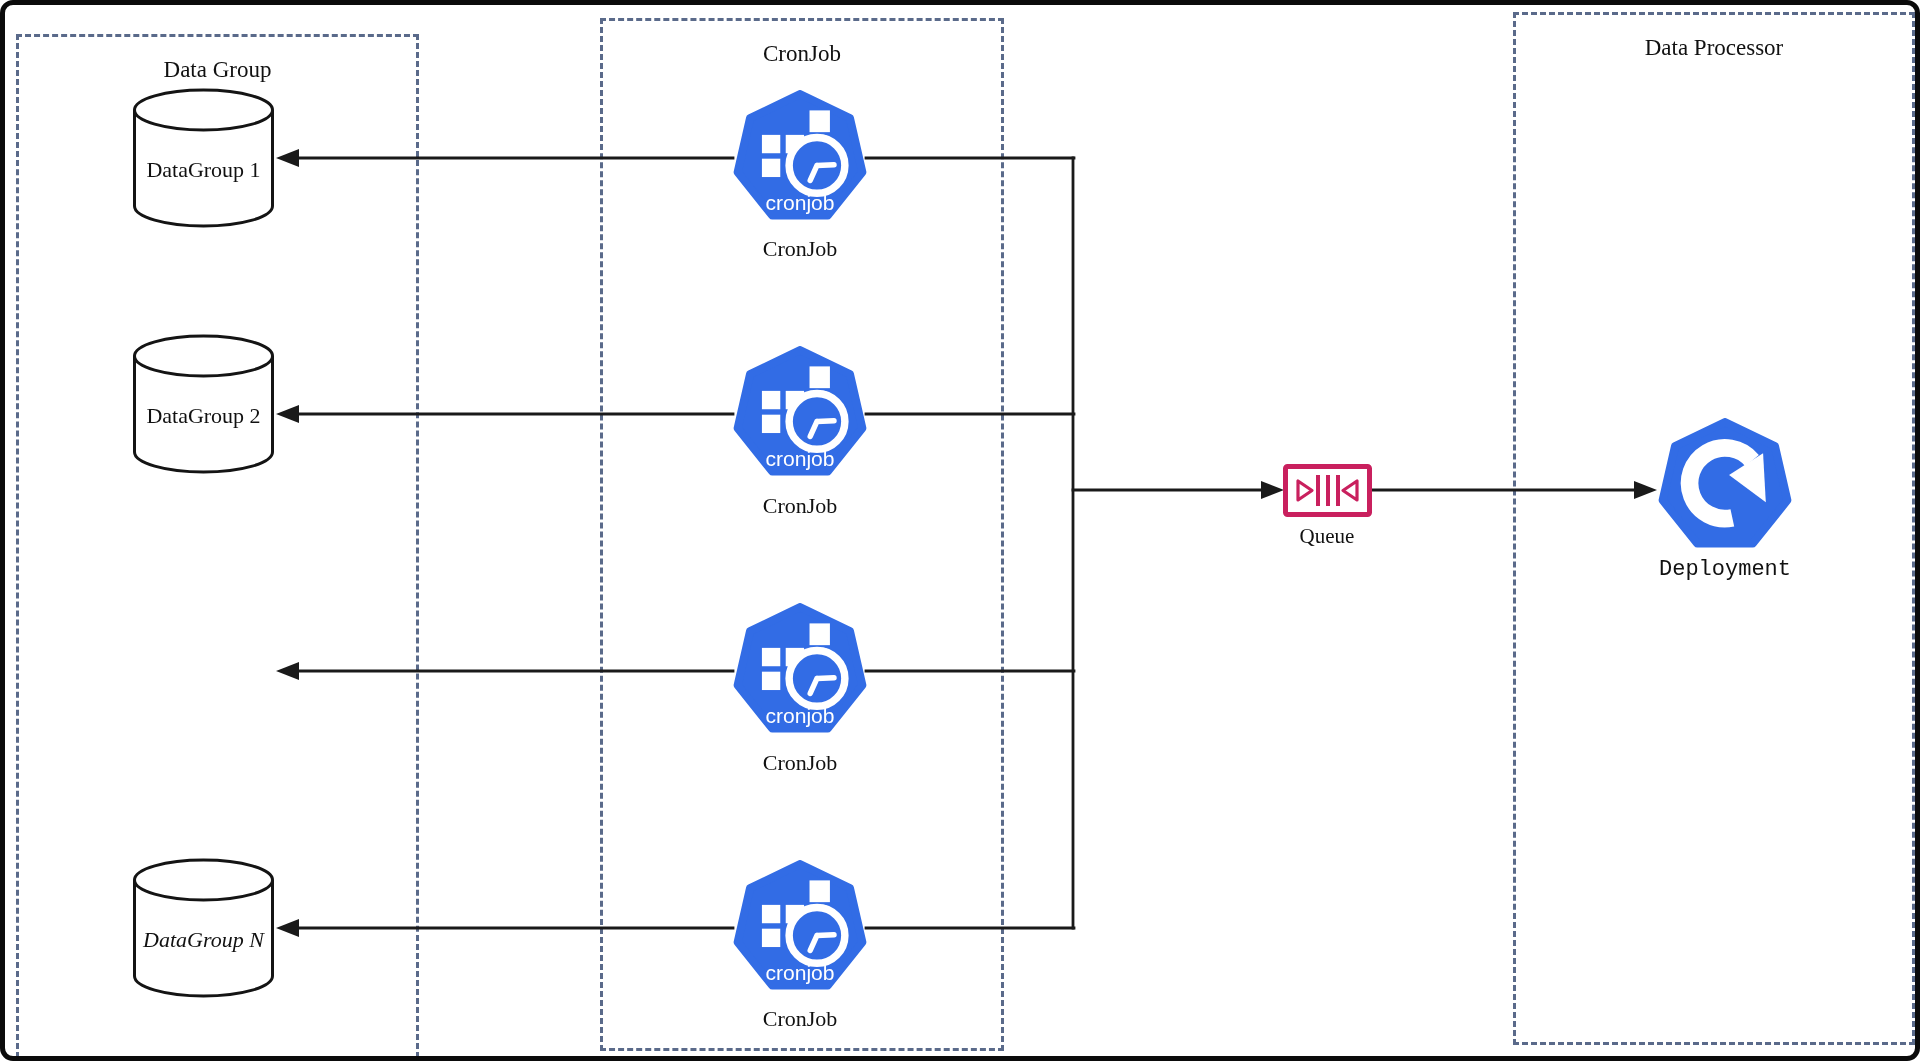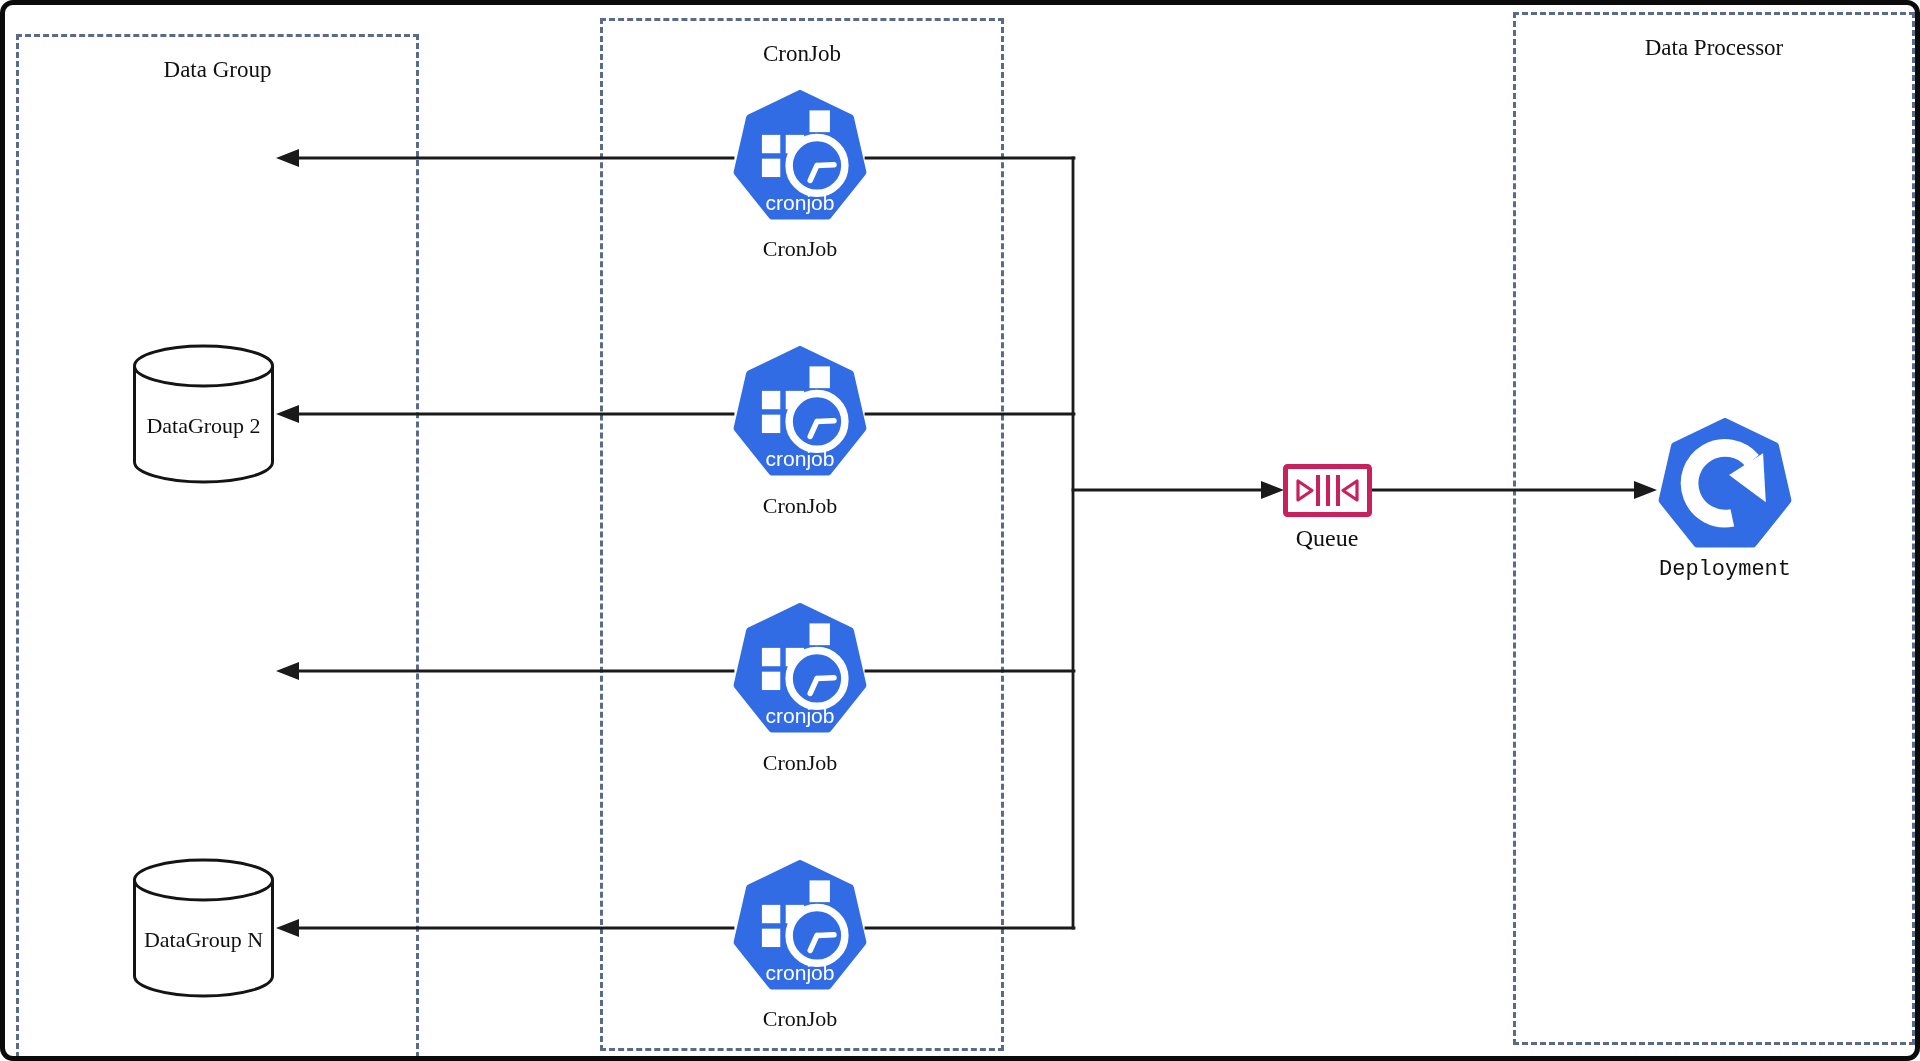--- a/index.html
+++ b/index.html
@@ -44,28 +44,35 @@
     <g fill="#1a1a1a" stroke="none">
       <polygon points="276,158 299,149 299,167"></polygon>
       <polygon points="276,414 299,405 299,423"></polygon>
       <polygon points="276,671 299,662 299,680"></polygon>
       <polygon points="276,928 299,919 299,937"></polygon>
       <polygon points="1284,490 1261,481 1261,499"></polygon>
       <polygon points="1657,490 1634,481 1634,499"></polygon>
     </g>
   </svg>
 
-  <div class="node" style="left:132px;top:343px;width:143px;height:142px;">
+  <div class="node" style="left:132px;top:87px;width:143px;height:142px;">
+    <svg width="143" height="142" viewBox="0 0 143 142">
+      <path d="M2.5 23 A69 20 0 0 1 140.5 23 L140.5 119 A69 20 0 0 1 2.5 119 Z" fill="#ffffff" stroke="#141414" stroke-width="3"></path>
+      <path d="M2.5 23 A69 20 0 0 0 140.5 23" fill="none" stroke="#141414" stroke-width="3"></path>
+    </svg>
+    <div class="cyl-label">DataGroup 1</div>
+  </div>
+  <div class="node" style="left:132px;top:333px;width:143px;height:142px;">
     <svg width="143" height="142" viewBox="0 0 143 142">
       <path d="M2.5 23 A69 20 0 0 1 140.5 23 L140.5 119 A69 20 0 0 1 2.5 119 Z" fill="#ffffff" stroke="#141414" stroke-width="3"></path>
       <path d="M2.5 23 A69 20 0 0 0 140.5 23" fill="none" stroke="#141414" stroke-width="3"></path>
     </svg>
     <div class="cyl-label">DataGroup 2</div>
   </div>
-  <div class="node" style="left:132px;top:857px;width:143px;height:142px;">
+  <div class="node" style="left:132px;top:857px;width:143px;height:142px;font-style:italic;">
     <svg width="143" height="142" viewBox="0 0 143 142">
       <path d="M2.5 23 A69 20 0 0 1 140.5 23 L140.5 119 A69 20 0 0 1 2.5 119 Z" fill="#ffffff" stroke="#141414" stroke-width="3"></path>
       <path d="M2.5 23 A69 20 0 0 0 140.5 23" fill="none" stroke="#141414" stroke-width="3"></path>
     </svg>
     <div class="cyl-label">DataGroup N</div>
   </div>
 
   <div class="node" style="left:732px;top:90px;width:136px;height:136px;">
     <svg width="136" height="136" viewBox="0 0 100 100">
       <polygon class="blue" points="50,3 86.7,20.7 95.8,60.5 70.4,92.3 29.6,92.3 4.2,60.5 13.3,20.7" stroke="#326CE5" stroke-width="6" stroke-linejoin="round"></polygon>
@@ -127,21 +134,21 @@
   <div class="node" style="left:1283px;top:464px;width:89px;height:53px;">
     <svg width="89" height="53" viewBox="0 0 89 53">
       <rect x="2.5" y="2.5" width="84" height="48" rx="2" fill="#ffffff" stroke="#C9205E" stroke-width="5"></rect>
       <path d="M15 17 L15 36 L29 26.5 Z" fill="none" stroke="#C9205E" stroke-width="3.2" stroke-linejoin="round"></path>
       <rect x="33" y="11" width="4" height="31" fill="#C9205E"></rect>
       <rect x="43" y="11" width="4" height="31" fill="#C9205E"></rect>
       <rect x="53" y="11" width="4" height="31" fill="#C9205E"></rect>
       <path d="M74 17 L74 36 L60 26.5 Z" fill="none" stroke="#C9205E" stroke-width="3.2" stroke-linejoin="round"></path>
     </svg>
   </div>
-  <div class="lbl" style="left:1247px;top:524px;width:160px;font-size:24px;">Queue</div>
+  <div class="lbl" style="left:1247px;top:524px;width:160px;font-size:21px;">Queue</div>
 
   <div class="node" style="left:1657px;top:418px;width:136px;height:136px;">
     <svg width="136" height="136" viewBox="0 0 100 100">
       <polygon class="blue" points="50,3 86.7,20.7 95.8,60.5 70.4,92.3 29.6,92.3 4.2,60.5 13.3,20.7" stroke="#326CE5" stroke-width="6" stroke-linejoin="round"></polygon>
       <path d="M69.9 31.3 A26 26 0 1 0 55.4 73.4" fill="none" stroke="#ffffff" stroke-width="13"></path>
       <polygon fill="#ffffff" points="78,26 53,42 80,62"></polygon>
     </svg>
   </div>
   <div class="lbl" style="left:1625px;top:557px;width:200px;font-family:Liberation Mono, monospace;">Deployment</div>
 

